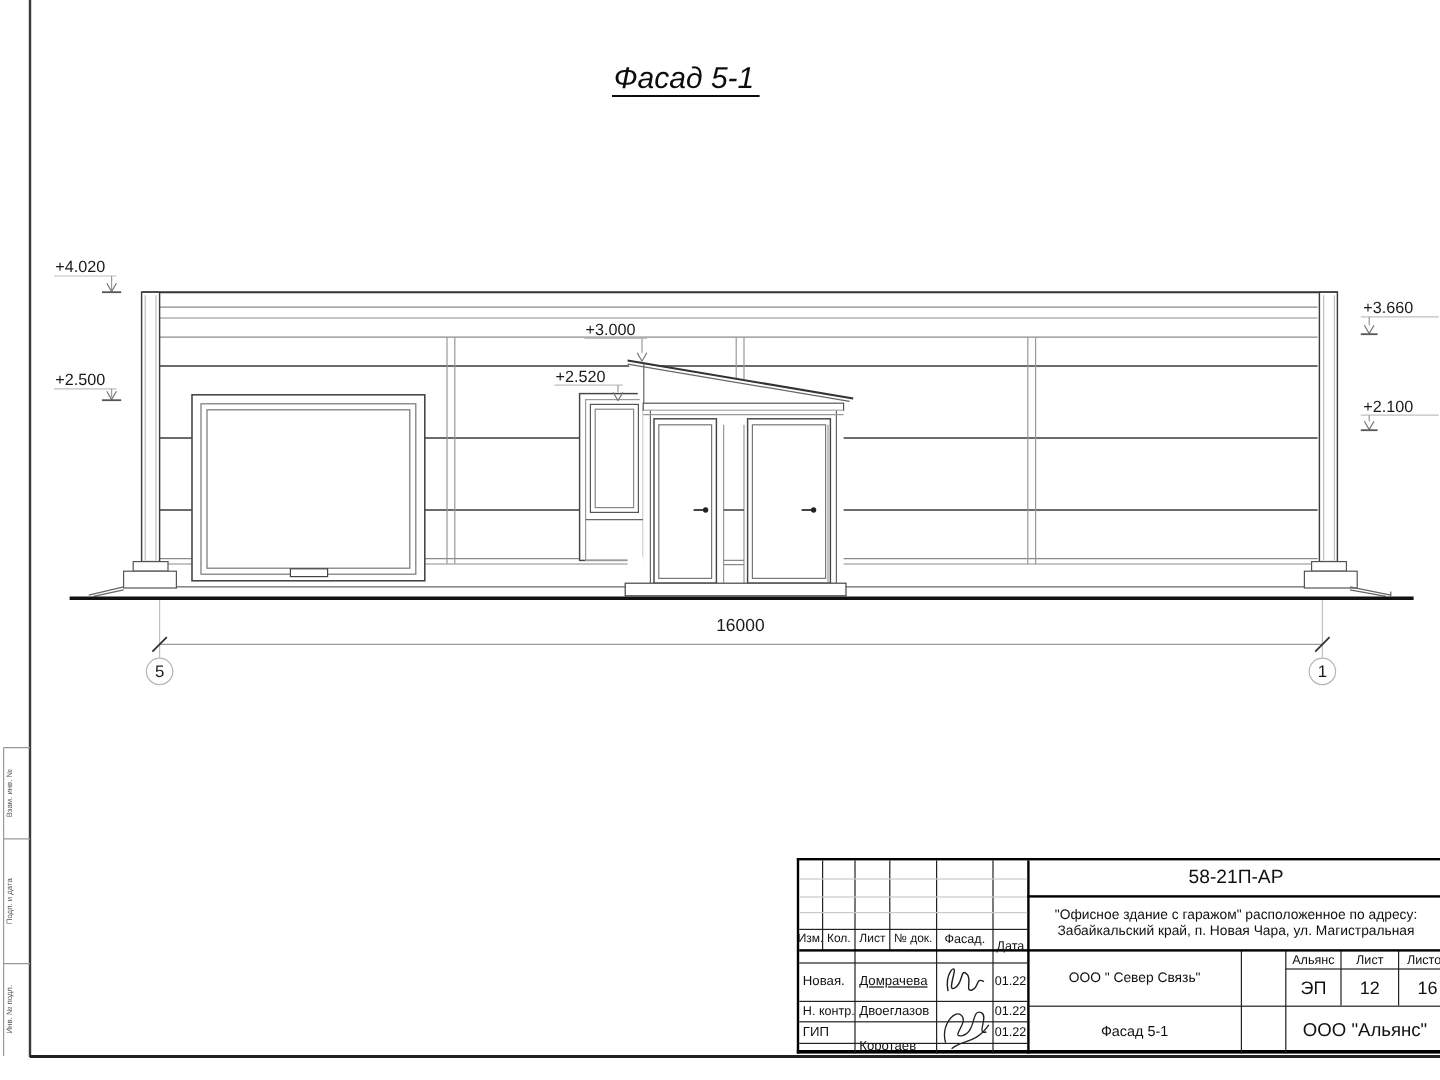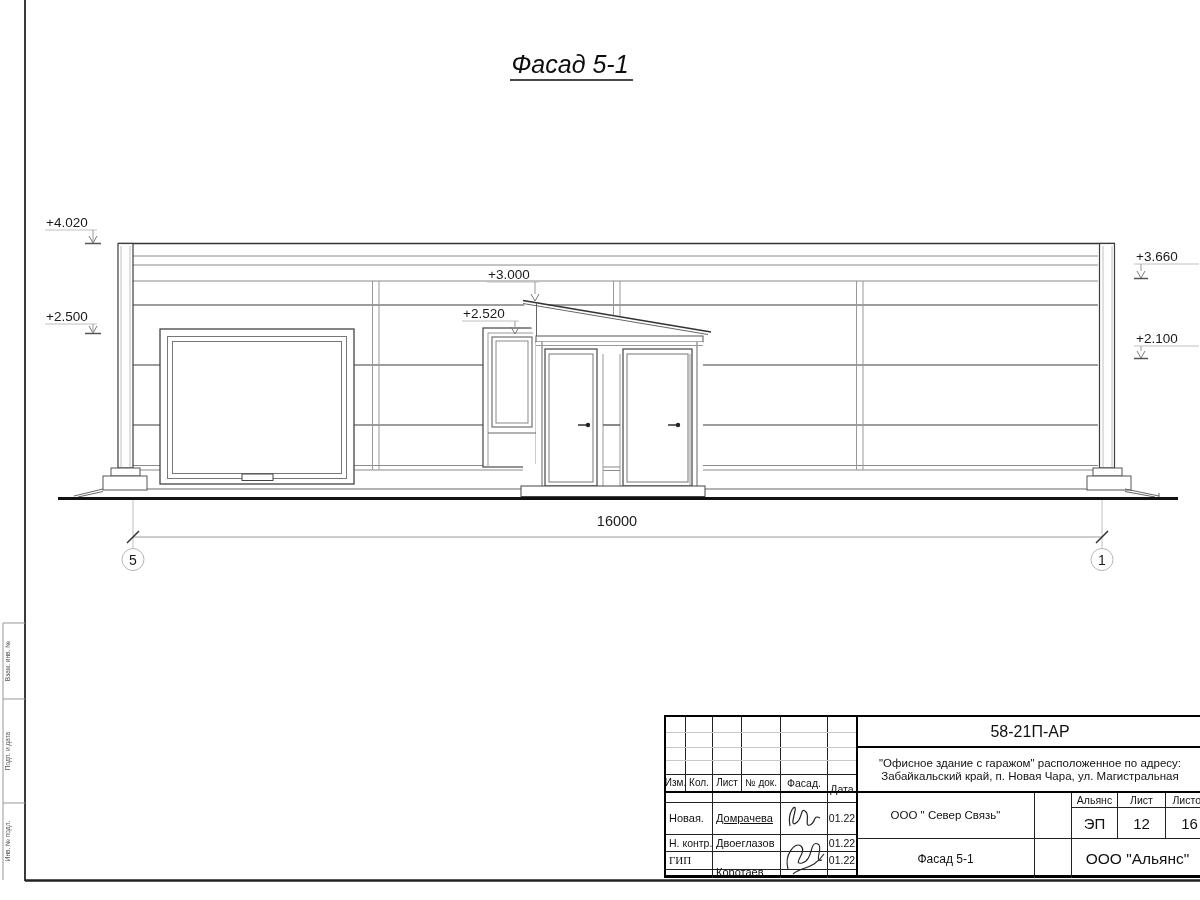--- a/index.html
+++ b/index.html
@@ -231,21 +231,21 @@
   <div class="cell fs10" style="left:162px;top:57px;width:28px;height:29px;">Дата</div>
 
   <div class="cell left fs11" style="left:0;top:85px;width:46px;height:32px;">Новая.</div>
   <div class="cell left fs11" style="left:47px;top:85px;width:67px;height:32px;text-decoration:underline;">Домрачева</div>
   <div class="cell fs10" style="left:162px;top:85px;width:28px;height:32px;">01.22</div>
 
   <div class="cell left fs10" style="left:0;top:117px;width:46px;height:17px;">Н. контр.</div>
   <div class="cell left fs11" style="left:47px;top:117px;width:67px;height:17px;">Двоеглазов</div>
   <div class="cell fs10" style="left:162px;top:117px;width:28px;height:17px;">01.22</div>
 
-  <div class="cell left fs11" style="left:0;top:134px;width:46px;height:18px;font-family:Liberation Serif, serif;">ГИП</div>
+  <div class="cell left fs11" style="left:0;top:134px;width:46px;height:18px;">ГИП</div>
   <div class="cell left fs11" style="left:47px;top:146px;width:67px;height:18px;">Коротаев</div>
   <div class="cell fs10" style="left:162px;top:134px;width:28px;height:18px;">01.22</div>
 
   <svg id="sig-svg" viewBox="0 0 47 80">
     <path d="M10,27 C7,12 17,3 15,12 C13,21 11,27 16,24 C23,20 20,7 26,13 C30,17 24,28 30,26 C36,24 33,15 40,19" stroke="#222" stroke-width="1.2" fill="none"></path>
     <path d="M8,70 C4,56 15,42 21,47 C28,53 11,66 22,64 C34,61 29,41 38,45 C44,48 33,64 42,61 M13,75 C23,67 33,71 44,55" stroke="#222" stroke-width="1.1" fill="none"></path>
   </svg>
 
   <div class="cell fs16" style="left:191px;top:0;width:346px;height:29px;">58-21П-АР</div>
   <div class="cell proj fs115" style="left:191px;top:31px;width:346px;height:43px;">

